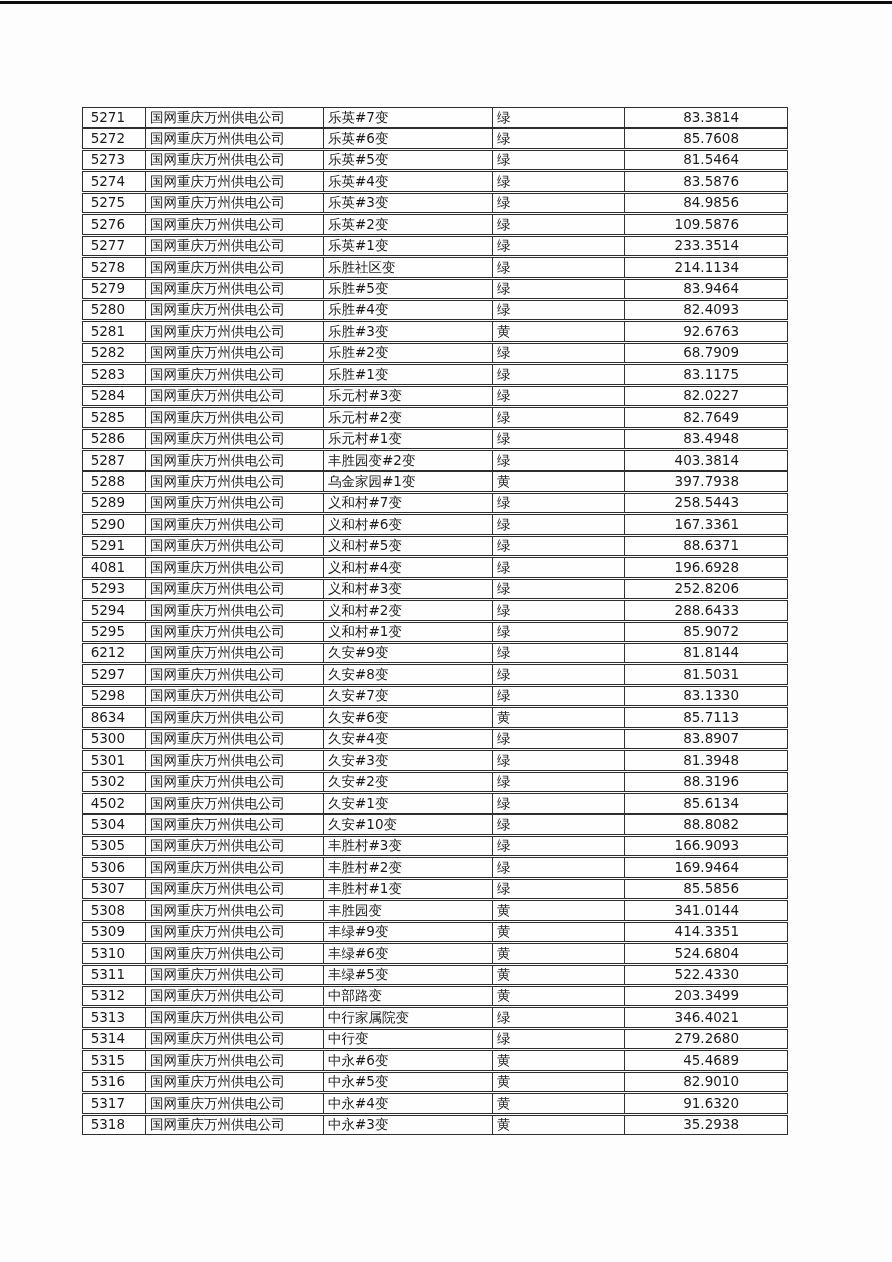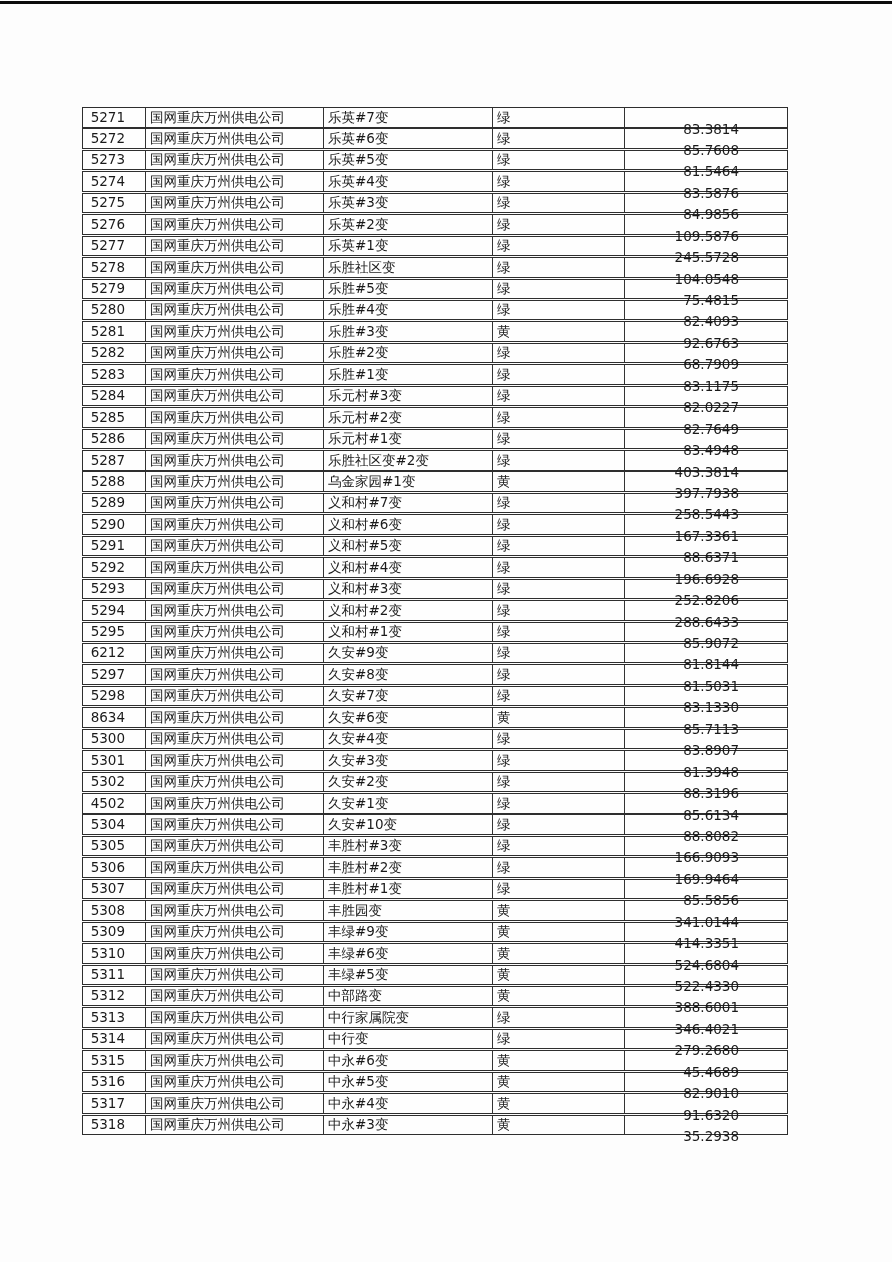--- a/index.html
+++ b/index.html
@@ -32,21 +32,21 @@
     height:100%;
     overflow:hidden;white-space:nowrap;
     border-right:1px solid #333333;
     color:#1a1a1a;
     font-size:13.5px;line-height:1;
   }
   .c-serial{width:63px;justify-content:flex-end;padding-right:20px;}
   .c-company{width:178px;padding-left:4px;}
   .c-station{width:169px;padding-left:4px;}
   .c-status{width:132px;padding-left:4px;}
-  .c-value{flex:1;justify-content:flex-end;padding-right:48px;border-right:none;margin-top:12px;}
+  .c-value{flex:1;justify-content:flex-end;padding-right:48px;border-right:none;}
 </style>
 </head>
 <body>
 
 <div class="viewport">
   <div class="scan-top-edge"></div>
   <div class="grid-table" id="grid-table">
       <div class="row">
         <div class="cell c-serial">5271</div>
         <div class="cell c-company">国网重庆万州供电公司</div>
@@ -87,35 +87,35 @@
         <div class="cell c-company">国网重庆万州供电公司</div>
         <div class="cell c-station">乐英#2变</div>
         <div class="cell c-status">绿</div>
         <div class="cell c-value">109.5876</div>
       </div>
       <div class="row">
         <div class="cell c-serial">5277</div>
         <div class="cell c-company">国网重庆万州供电公司</div>
         <div class="cell c-station">乐英#1变</div>
         <div class="cell c-status">绿</div>
-        <div class="cell c-value">245.5728</div>
+        <div class="cell c-value">233.3514</div>
       </div>
       <div class="row">
         <div class="cell c-serial">5278</div>
         <div class="cell c-company">国网重庆万州供电公司</div>
         <div class="cell c-station">乐胜社区变</div>
         <div class="cell c-status">绿</div>
-        <div class="cell c-value">104.0548</div>
+        <div class="cell c-value">214.1134</div>
       </div>
       <div class="row">
         <div class="cell c-serial">5279</div>
         <div class="cell c-company">国网重庆万州供电公司</div>
         <div class="cell c-station">乐胜#5变</div>
         <div class="cell c-status">绿</div>
-        <div class="cell c-value">75.4815</div>
+        <div class="cell c-value">83.9464</div>
       </div>
       <div class="row">
         <div class="cell c-serial">5280</div>
         <div class="cell c-company">国网重庆万州供电公司</div>
         <div class="cell c-station">乐胜#4变</div>
         <div class="cell c-status">绿</div>
         <div class="cell c-value">82.4093</div>
       </div>
       <div class="row">
         <div class="cell c-serial">5281</div>
@@ -155,21 +155,21 @@
       <div class="row">
         <div class="cell c-serial">5286</div>
         <div class="cell c-company">国网重庆万州供电公司</div>
         <div class="cell c-station">乐元村#1变</div>
         <div class="cell c-status">绿</div>
         <div class="cell c-value">83.4948</div>
       </div>
       <div class="row">
         <div class="cell c-serial">5287</div>
         <div class="cell c-company">国网重庆万州供电公司</div>
-        <div class="cell c-station">乐胜社区变#2变</div>
+        <div class="cell c-station">丰胜园变#2变</div>
         <div class="cell c-status">绿</div>
         <div class="cell c-value">403.3814</div>
       </div>
       <div class="row">
         <div class="cell c-serial">5288</div>
         <div class="cell c-company">国网重庆万州供电公司</div>
         <div class="cell c-station">乌金家园#1变</div>
         <div class="cell c-status">黄</div>
         <div class="cell c-value">397.7938</div>
       </div>
@@ -188,21 +188,21 @@
         <div class="cell c-value">167.3361</div>
       </div>
       <div class="row">
         <div class="cell c-serial">5291</div>
         <div class="cell c-company">国网重庆万州供电公司</div>
         <div class="cell c-station">义和村#5变</div>
         <div class="cell c-status">绿</div>
         <div class="cell c-value">88.6371</div>
       </div>
       <div class="row">
-        <div class="cell c-serial">5292</div>
+        <div class="cell c-serial">4081</div>
         <div class="cell c-company">国网重庆万州供电公司</div>
         <div class="cell c-station">义和村#4变</div>
         <div class="cell c-status">绿</div>
         <div class="cell c-value">196.6928</div>
       </div>
       <div class="row">
         <div class="cell c-serial">5293</div>
         <div class="cell c-company">国网重庆万州供电公司</div>
         <div class="cell c-station">义和村#3变</div>
         <div class="cell c-status">绿</div>
@@ -332,21 +332,21 @@
         <div class="cell c-company">国网重庆万州供电公司</div>
         <div class="cell c-station">丰绿#5变</div>
         <div class="cell c-status">黄</div>
         <div class="cell c-value">522.4330</div>
       </div>
       <div class="row">
         <div class="cell c-serial">5312</div>
         <div class="cell c-company">国网重庆万州供电公司</div>
         <div class="cell c-station">中部路变</div>
         <div class="cell c-status">黄</div>
-        <div class="cell c-value">388.6001</div>
+        <div class="cell c-value">203.3499</div>
       </div>
       <div class="row">
         <div class="cell c-serial">5313</div>
         <div class="cell c-company">国网重庆万州供电公司</div>
         <div class="cell c-station">中行家属院变</div>
         <div class="cell c-status">绿</div>
         <div class="cell c-value">346.4021</div>
       </div>
       <div class="row">
         <div class="cell c-serial">5314</div>

